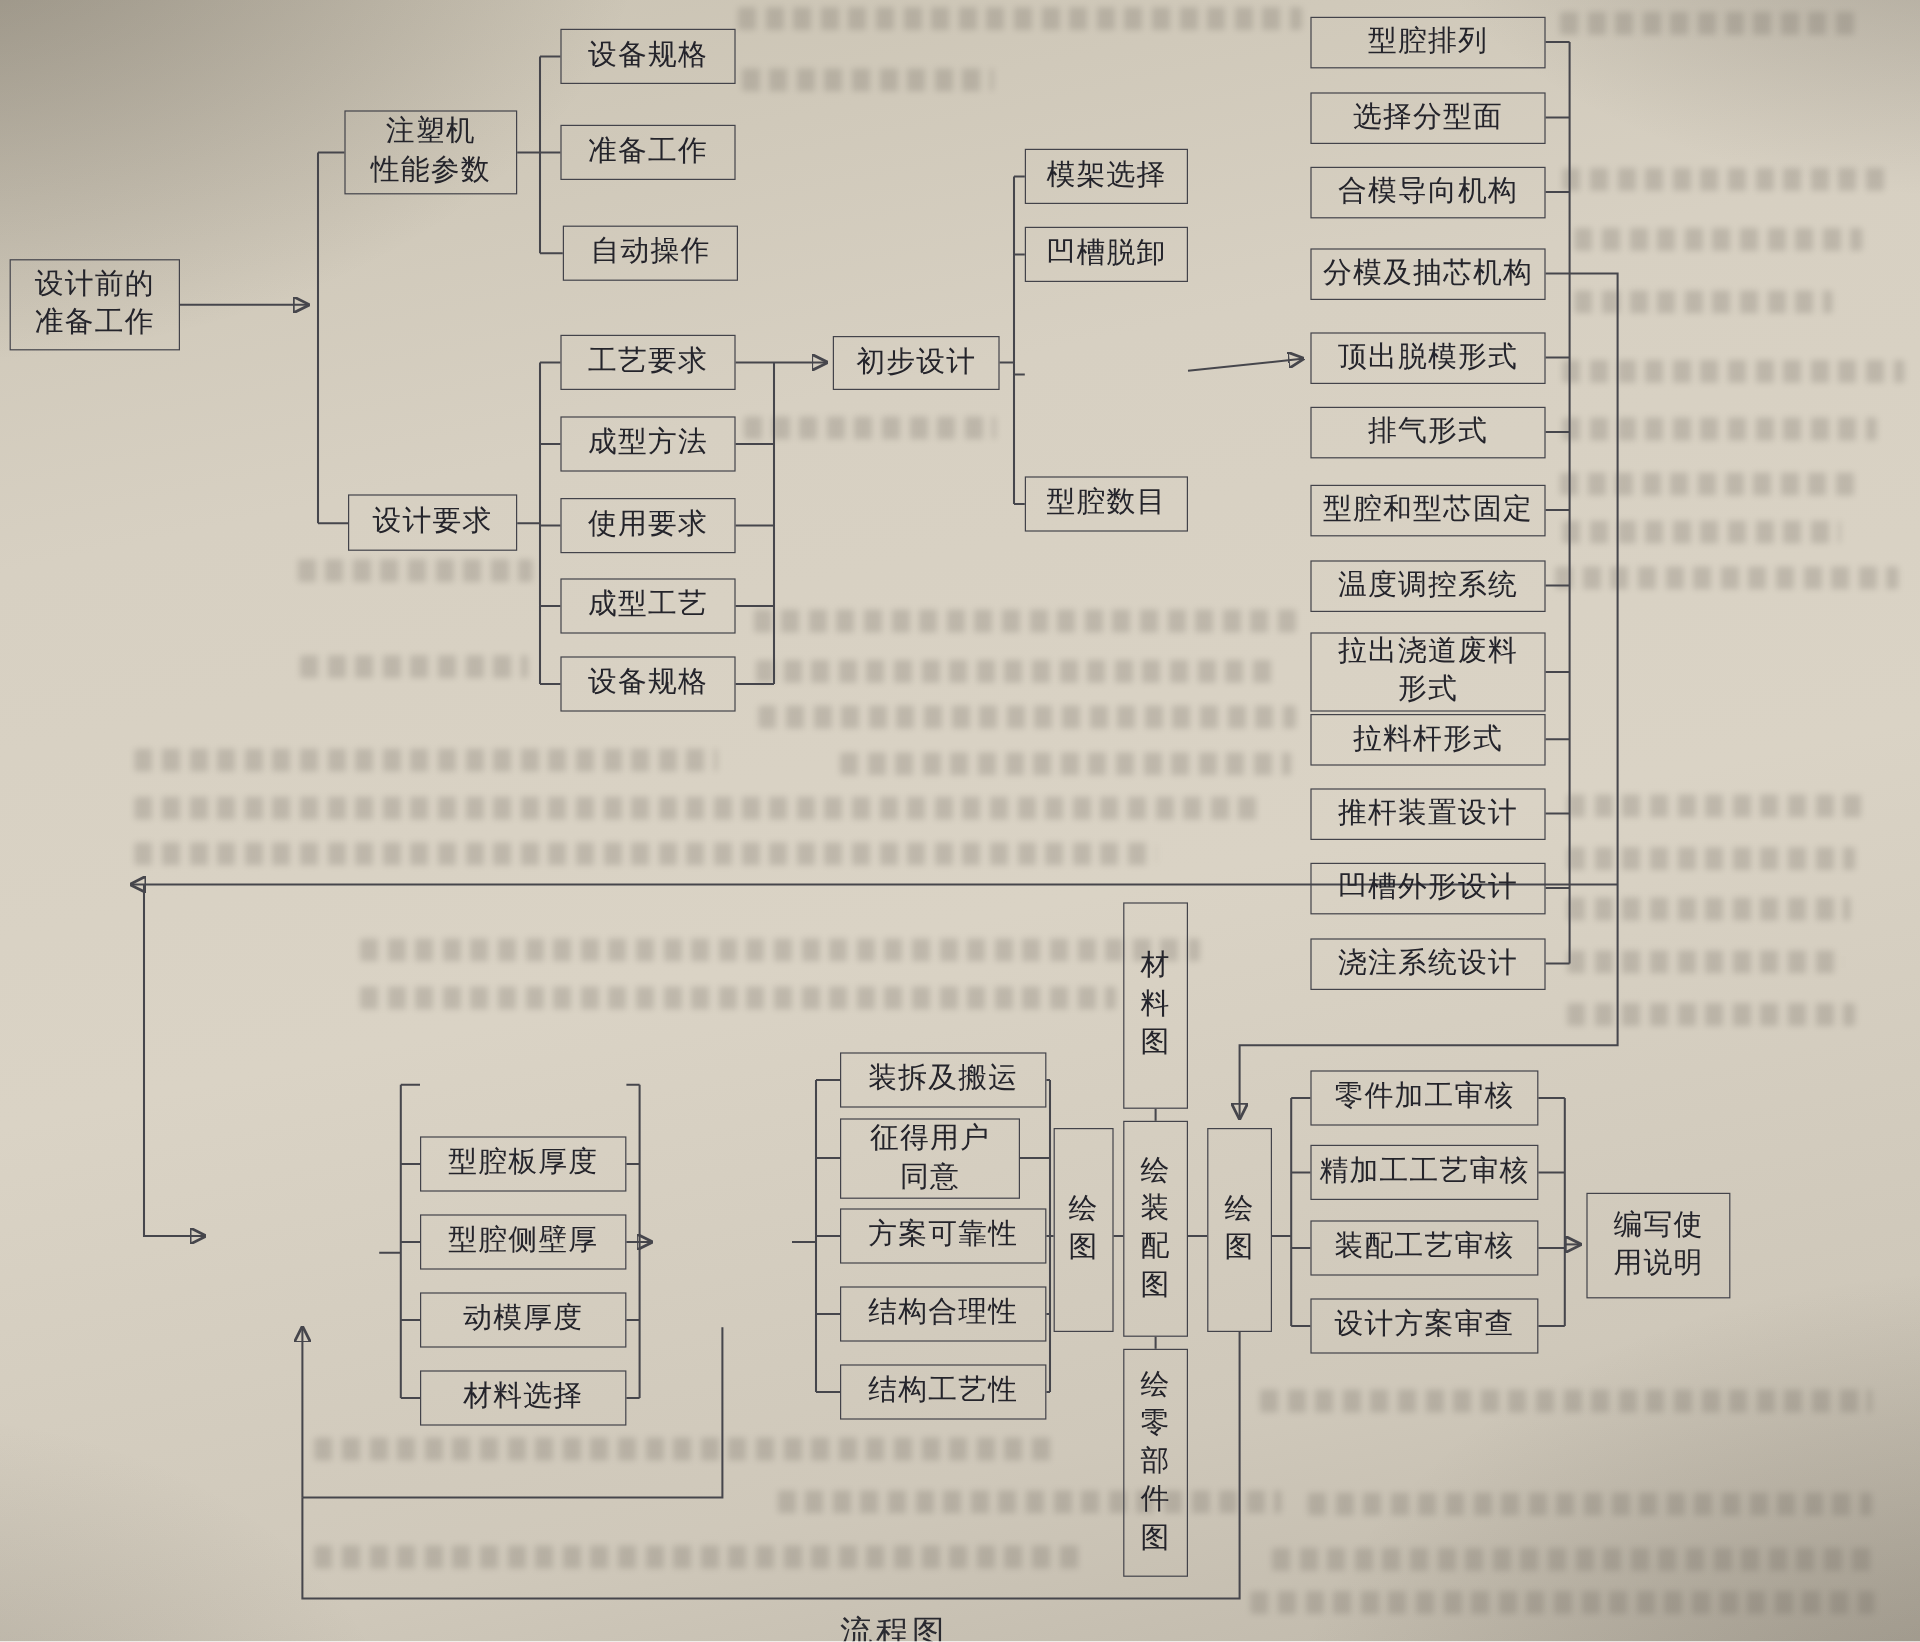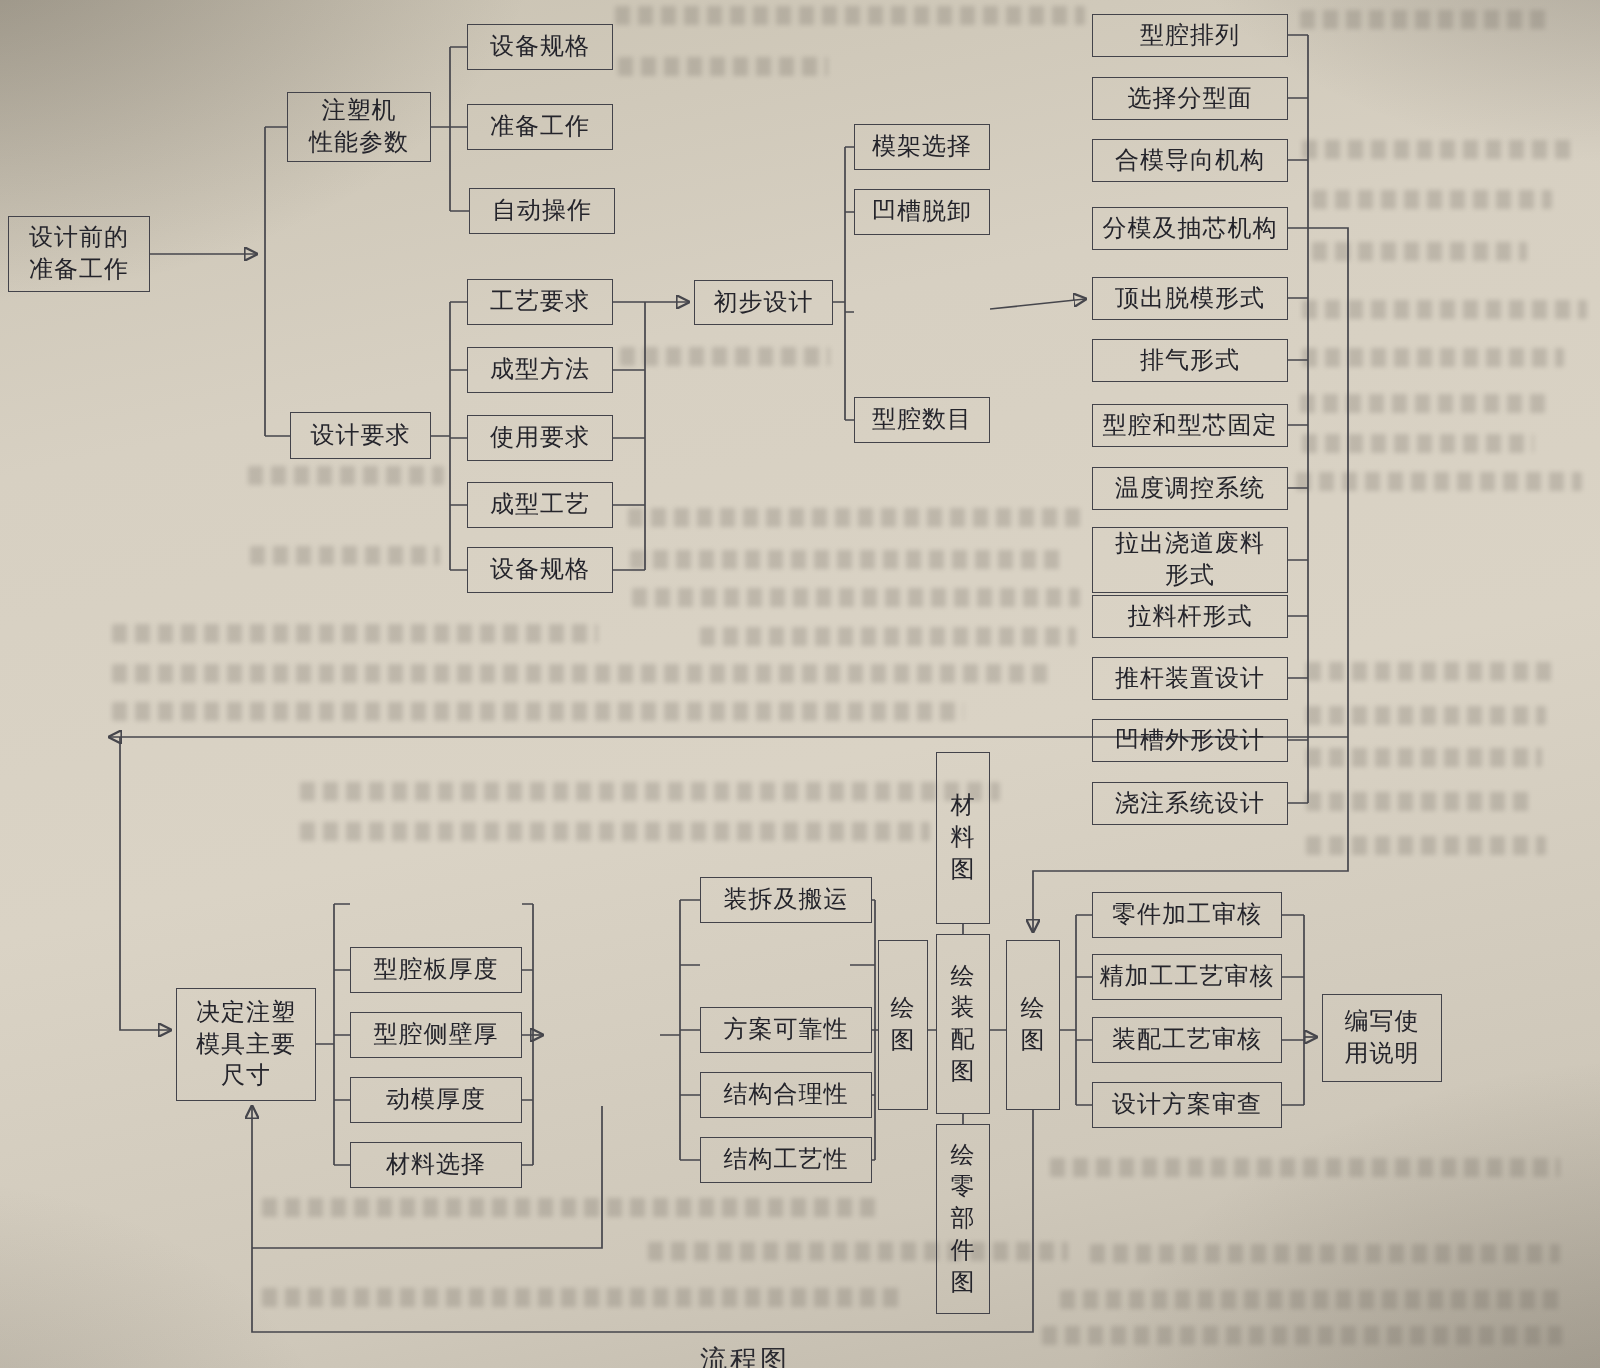--- a/index.html
+++ b/index.html
@@ -132,28 +132,27 @@
   <div class="node" style="--x:1092;--y:277;--w:196;--h:43">顶出脱模形式</div>
   <div class="node" style="--x:1092;--y:339;--w:196;--h:43">排气形式</div>
   <div class="node" style="--x:1092;--y:404;--w:196;--h:43">型腔和型芯固定</div>
   <div class="node" style="--x:1092;--y:467;--w:196;--h:43">温度调控系统</div>
   <div class="node" style="--x:1092;--y:527;--w:196;--h:66">拉出浇道废料
 形式</div>
   <div class="node" style="--x:1092;--y:595;--w:196;--h:43">拉料杆形式</div>
   <div class="node" style="--x:1092;--y:657;--w:196;--h:43">推杆装置设计</div>
   <div class="node" style="--x:1092;--y:719;--w:196;--h:43">凹槽外形设计</div>
   <div class="node" style="--x:1092;--y:782;--w:196;--h:43">浇注系统设计</div>
-  <div class="node" style="--x:176;--y:988;--w:140;--h:113">决定注塑
-模具主要
-尺寸</div>
   <div class="node" style="--x:350;--y:947;--w:172;--h:46">型腔板厚度</div>
   <div class="node" style="--x:350;--y:1012;--w:172;--h:46">型腔侧壁厚</div>
   <div class="node" style="--x:350;--y:1077;--w:172;--h:46">动模厚度</div>
   <div class="node" style="--x:350;--y:1142;--w:172;--h:46">材料选择</div>
   <div class="node" style="--x:700;--y:877;--w:172;--h:46">装拆及搬运</div>
+  <div class="node" style="--x:700;--y:932;--w:150;--h:67">征得用户
+同意</div>
   <div class="node" style="--x:700;--y:1007;--w:172;--h:46">方案可靠性</div>
   <div class="node" style="--x:700;--y:1072;--w:172;--h:46">结构合理性</div>
   <div class="node" style="--x:700;--y:1137;--w:172;--h:46">结构工艺性</div>
   <div class="node" style="--x:878;--y:940;--w:50;--h:170">绘
 图</div>
   <div class="node" style="--x:936;--y:752;--w:54;--h:172">材
 料
 图</div>
   <div class="node" style="--x:936;--y:934;--w:54;--h:180">绘
 装

